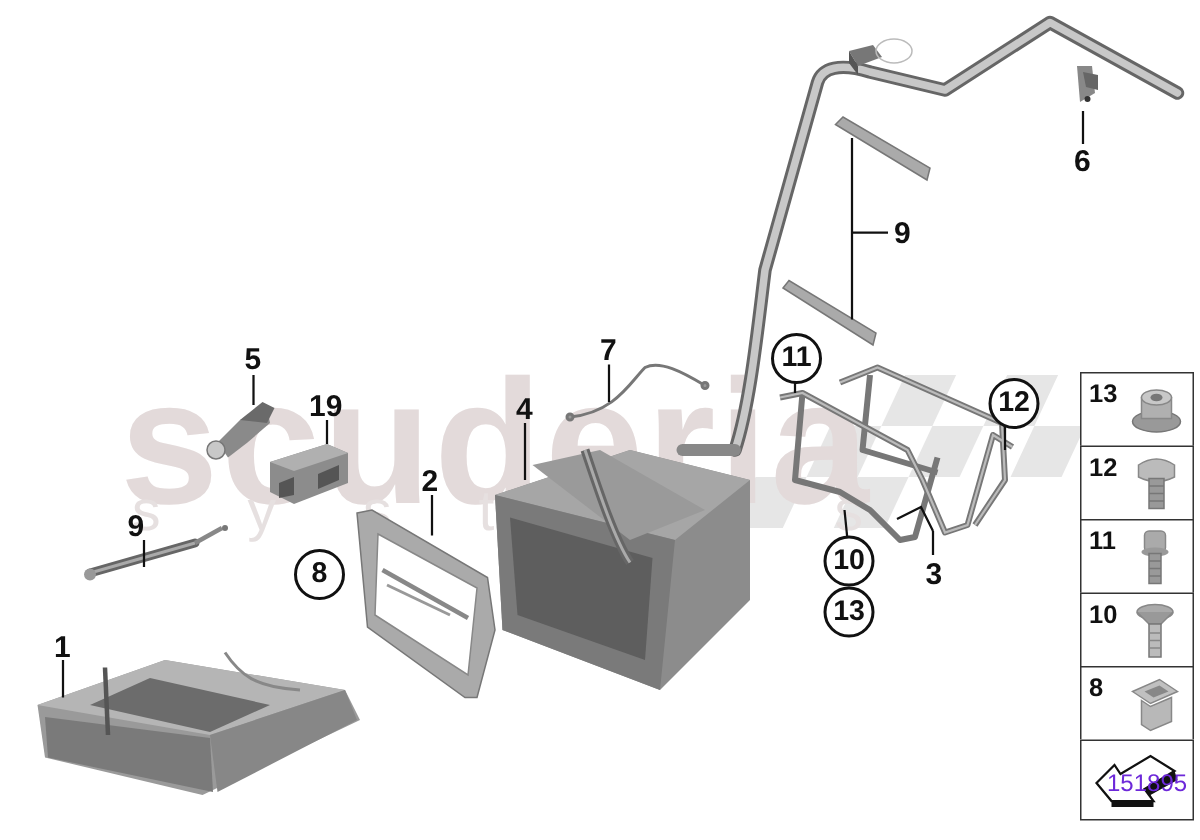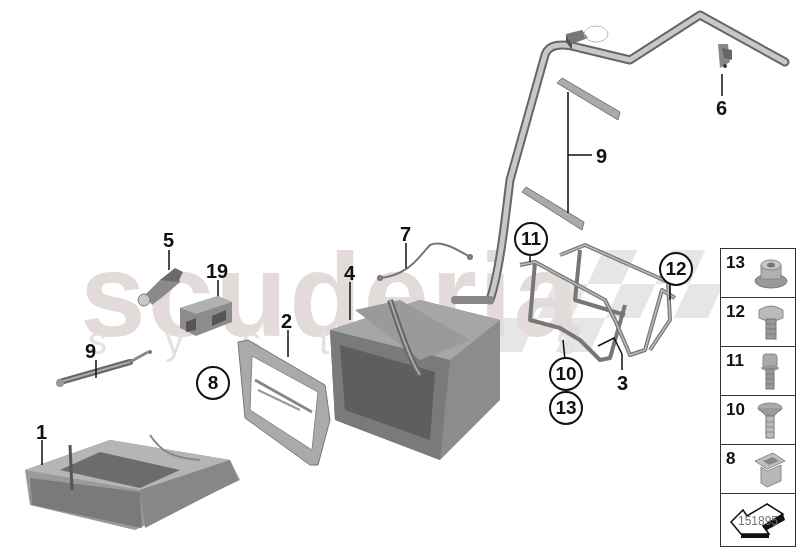--- a/index.html
+++ b/index.html
@@ -13,21 +13,21 @@
   .callout { position:absolute; font-weight:bold; font-size:20px; color:#111;
              font-family:"Liberation Sans", sans-serif; line-height:1; }
   .circ { position:absolute; width:34px; height:34px; border:2px solid #111; border-radius:50%;
           background:#fff; display:flex; align-items:center; justify-content:center;
           font-weight:bold; font-size:19px; color:#111; box-sizing:border-box; }
   .legend { position:absolute; left:720px; top:248px; width:76px; }
   .legend-cell { position:relative; height:48px; border:1px solid #333; border-bottom:none; background:#fff; }
   .legend-cell:last-child { border-bottom:1px solid #333; height:52px; }
   .legend-num { position:absolute; left:5px; top:4px; font-weight:bold; font-size:17px; color:#111; }
   .legend-part { position:absolute; right:6px; top:4px; width:40px; height:40px; }
-  .catno { position:absolute; left:738px; top:514px; font-size:12px; color:#737373; }
+  .catno { position:absolute; left:738px; top:514px; font-size:16px; color:#6d28d9; }
 </style>
 </head>
 <body>
 
 <div class="canvas">
 
   <svg width="800" height="560" style="position:absolute;left:0;top:0">
     <g fill="#e6e6e6" transform="skewX(-25)">
       <rect x="720" y="250" width="34" height="34"></rect>
       <rect x="788" y="250" width="34" height="34"></rect>

